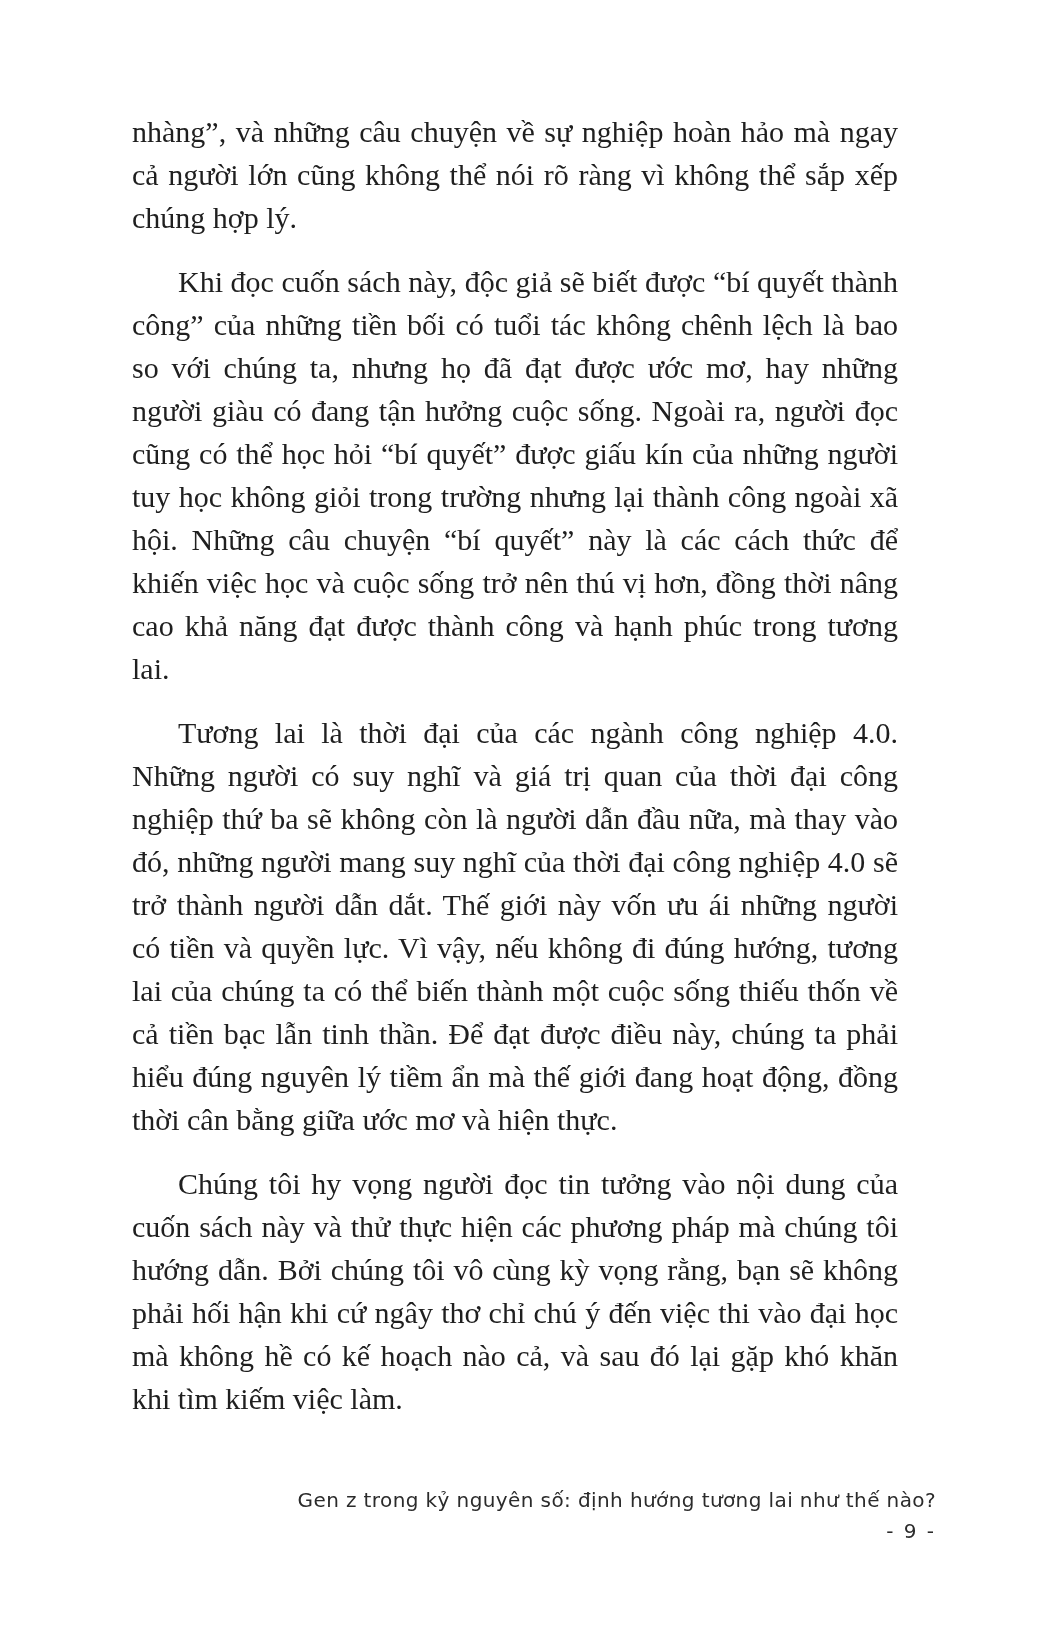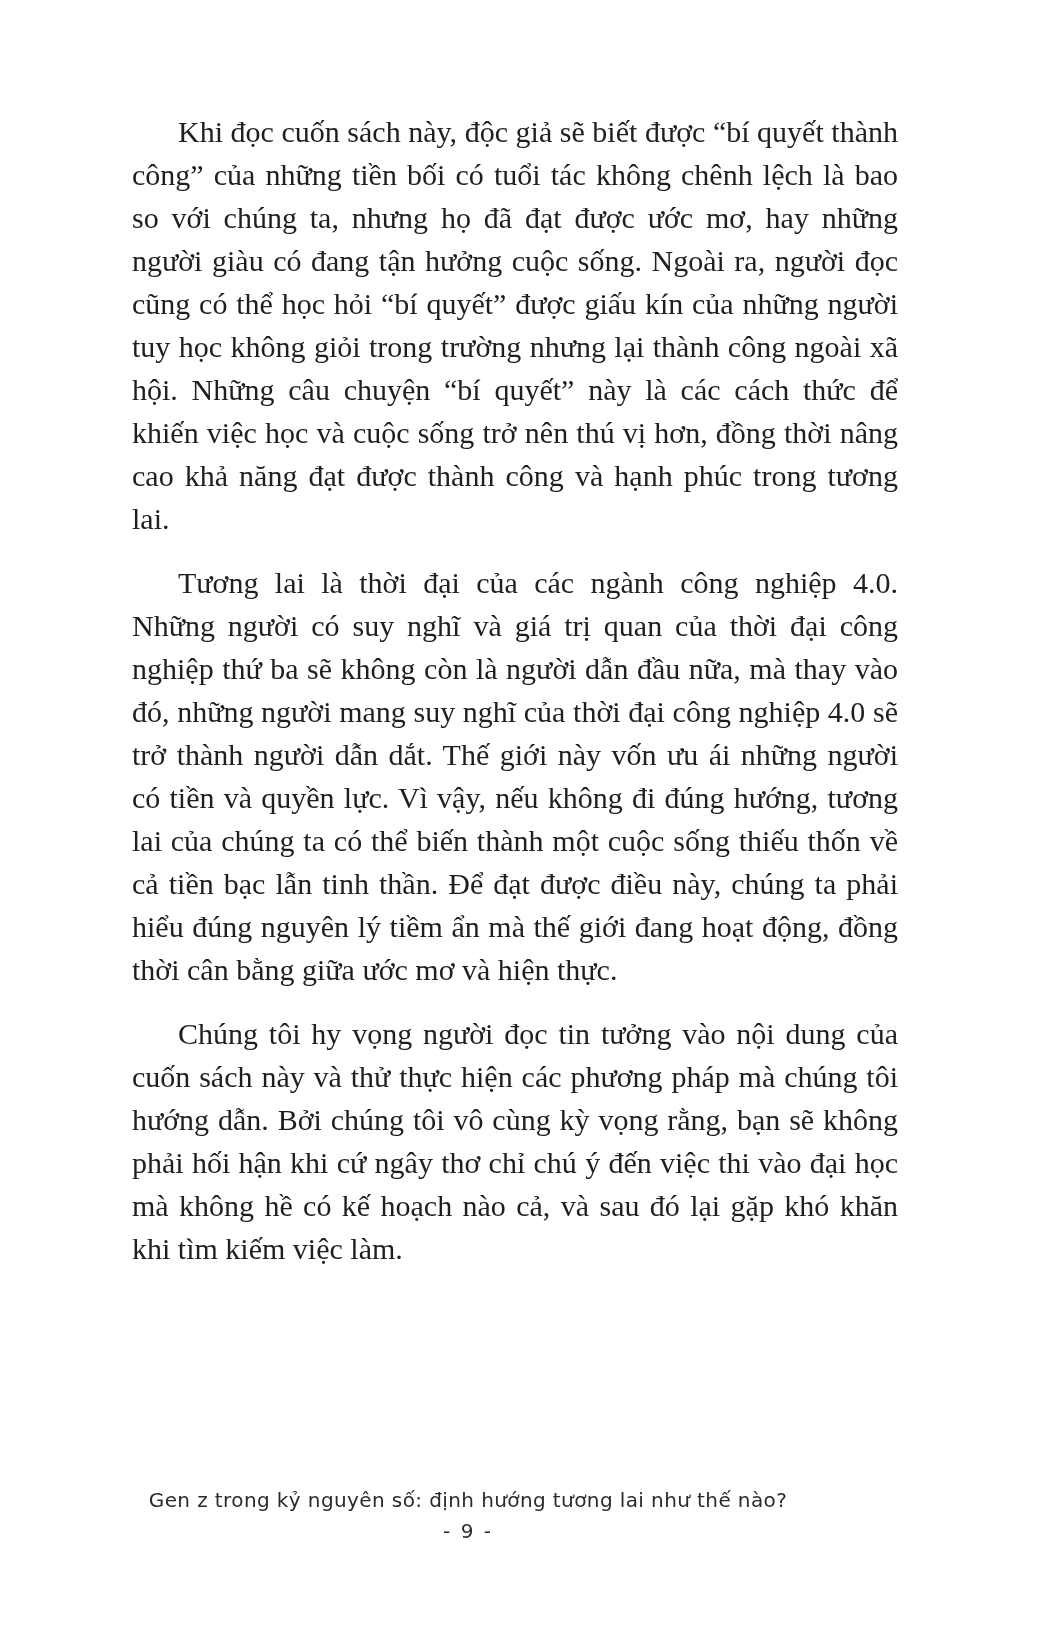--- a/index.html
+++ b/index.html
@@ -31,39 +31,40 @@
     text-indent: 46px;
   }
   .para.no-indent {
     text-indent: 0;
   }
   .footer {
     position: absolute;
     left: 0;
     top: 1488px;
     width: 936px;
-    text-align: center;
+    text-align: right;
     color: #2b2b2b;
     font-family: "DejaVu Sans", cursive;
   }
   .footer-title {
     font-size: 20px;
     letter-spacing: 0.4px;
   }
   .footer-page {
     font-size: 20px;
     margin-top: 7px;
     letter-spacing: 2px;
   }
 </style>
 </head>
 <body>
 
 <div class="page">
   <div class="content">
+    <p class="para no-indent">nhàng”, và những câu chuyện về sự nghiệp hoàn hảo mà ngay cả người lớn cũng không thể nói rõ ràng vì không thể sắp xếp chúng hợp lý.</p>
     <p class="para">Khi đọc cuốn sách này, độc giả sẽ biết được “bí quyết thành công” của những tiền bối có tuổi tác không chênh lệch là bao so với chúng ta, nhưng họ đã đạt được ước mơ, hay những người giàu có đang tận hưởng cuộc sống. Ngoài ra, người đọc cũng có thể học hỏi “bí quyết” được giấu kín của những người tuy học không giỏi trong trường nhưng lại thành công ngoài xã hội. Những câu chuyện “bí quyết” này là các cách thức để khiến việc học và cuộc sống trở nên thú vị hơn, đồng thời nâng cao khả năng đạt được thành công và hạnh phúc trong tương lai.</p>
     <p class="para">Tương lai là thời đại của các ngành công nghiệp 4.0. Những người có suy nghĩ và giá trị quan của thời đại công nghiệp thứ ba sẽ không còn là người dẫn đầu nữa, mà thay vào đó, những người mang suy nghĩ của thời đại công nghiệp 4.0 sẽ trở thành người dẫn dắt. Thế giới này vốn ưu ái những người có tiền và quyền lực. Vì vậy, nếu không đi đúng hướng, tương lai của chúng ta có thể biến thành một cuộc sống thiếu thốn về cả tiền bạc lẫn tinh thần. Để đạt được điều này, chúng ta phải hiểu đúng nguyên lý tiềm ẩn mà thế giới đang hoạt động, đồng thời cân bằng giữa ước mơ và hiện thực.</p>
     <p class="para">Chúng tôi hy vọng người đọc tin tưởng vào nội dung của cuốn sách này và thử thực hiện các phương pháp mà chúng tôi hướng dẫn. Bởi chúng tôi vô cùng kỳ vọng rằng, bạn sẽ không phải hối hận khi cứ ngây thơ chỉ chú ý đến việc thi vào đại học mà không hề có kế hoạch nào cả, và sau đó lại gặp khó khăn khi tìm kiếm việc làm.</p>
   </div>
 
   <div class="footer">
     <div class="footer-title">Gen z trong kỷ nguyên số: định hướng tương lai như thế nào?</div>
     <div class="footer-page">- 9 -</div>
   </div>
 </div>

